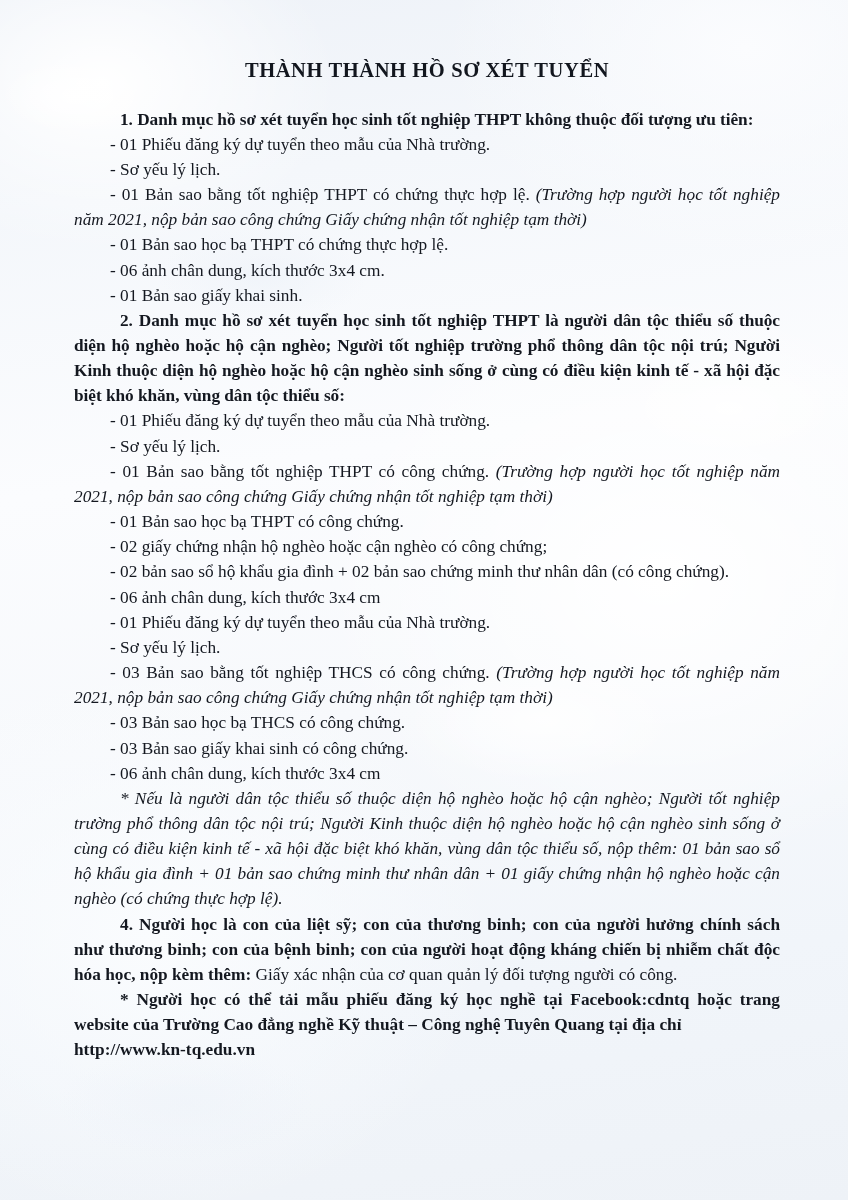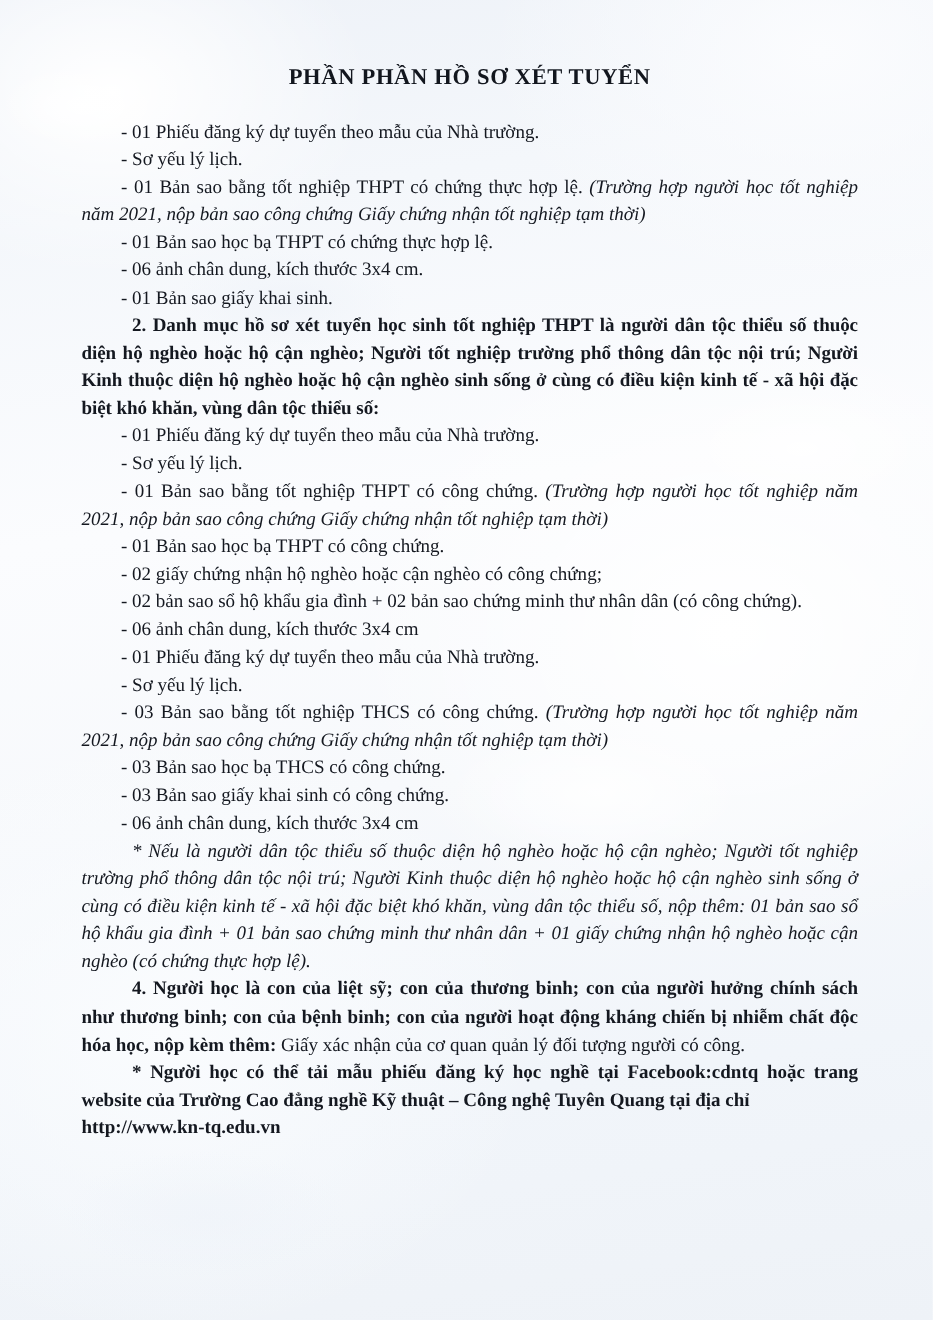--- a/index.html
+++ b/index.html
@@ -105,23 +105,24 @@
     text-indent: 0;
     text-align: left;
   }
 </style>
 </head>
 <body>
 
 <div class="page">
   <div class="content">
 
-    <h1 class="doc-title">PHẦN PHẦN HỒ SƠ XÉT TUYỂN</h1>
+    <h1 class="doc-title">THÀNH THÀNH HỒ SƠ XÉT TUYỂN</h1>
 
     <div id="blocks">
+        <p class="line heading"><span>1. Danh mục hồ sơ xét tuyển học sinh tốt nghiệp THPT không thuộc đối tượng ưu tiên:</span></p>
         <p class="line item"><span>- 01 Phiếu đăng ký dự tuyển theo mẫu của Nhà trường.</span></p>
         <p class="line item"><span>- Sơ yếu lý lịch.</span></p>
         <p class="line item-just"><span>- 01 Bản sao bằng tốt nghiệp THPT có chứng thực hợp lệ. </span><span class="it">(Trường hợp người học tốt nghiệp năm 2021, nộp bản sao công chứng Giấy chứng nhận tốt nghiệp tạm thời)</span></p>
         <p class="line item"><span>- 01 Bản sao học bạ THPT có chứng thực hợp lệ.</span></p>
         <p class="line item"><span>- 06 ảnh chân dung, kích thước 3x4 cm.</span></p>
         <p class="line item"><span>- 01 Bản sao giấy khai sinh.</span></p>
         <p class="line heading"><span>2. Danh mục hồ sơ xét tuyển học sinh tốt nghiệp THPT là người dân tộc thiểu số thuộc diện hộ nghèo hoặc hộ cận nghèo; Người tốt nghiệp trường phổ thông dân tộc nội trú; Người Kinh thuộc diện hộ nghèo hoặc hộ cận nghèo sinh sống ở cùng có điều kiện kinh tế - xã hội đặc biệt khó khăn, vùng dân tộc thiểu số:</span></p>
         <p class="line item"><span>- 01 Phiếu đăng ký dự tuyển theo mẫu của Nhà trường.</span></p>
         <p class="line item"><span>- Sơ yếu lý lịch.</span></p>
         <p class="line item-just"><span>- 01 Bản sao bằng tốt nghiệp THPT có công chứng. </span><span class="it">(Trường hợp người học tốt nghiệp năm 2021, nộp bản sao công chứng Giấy chứng nhận tốt nghiệp tạm thời)</span></p>

